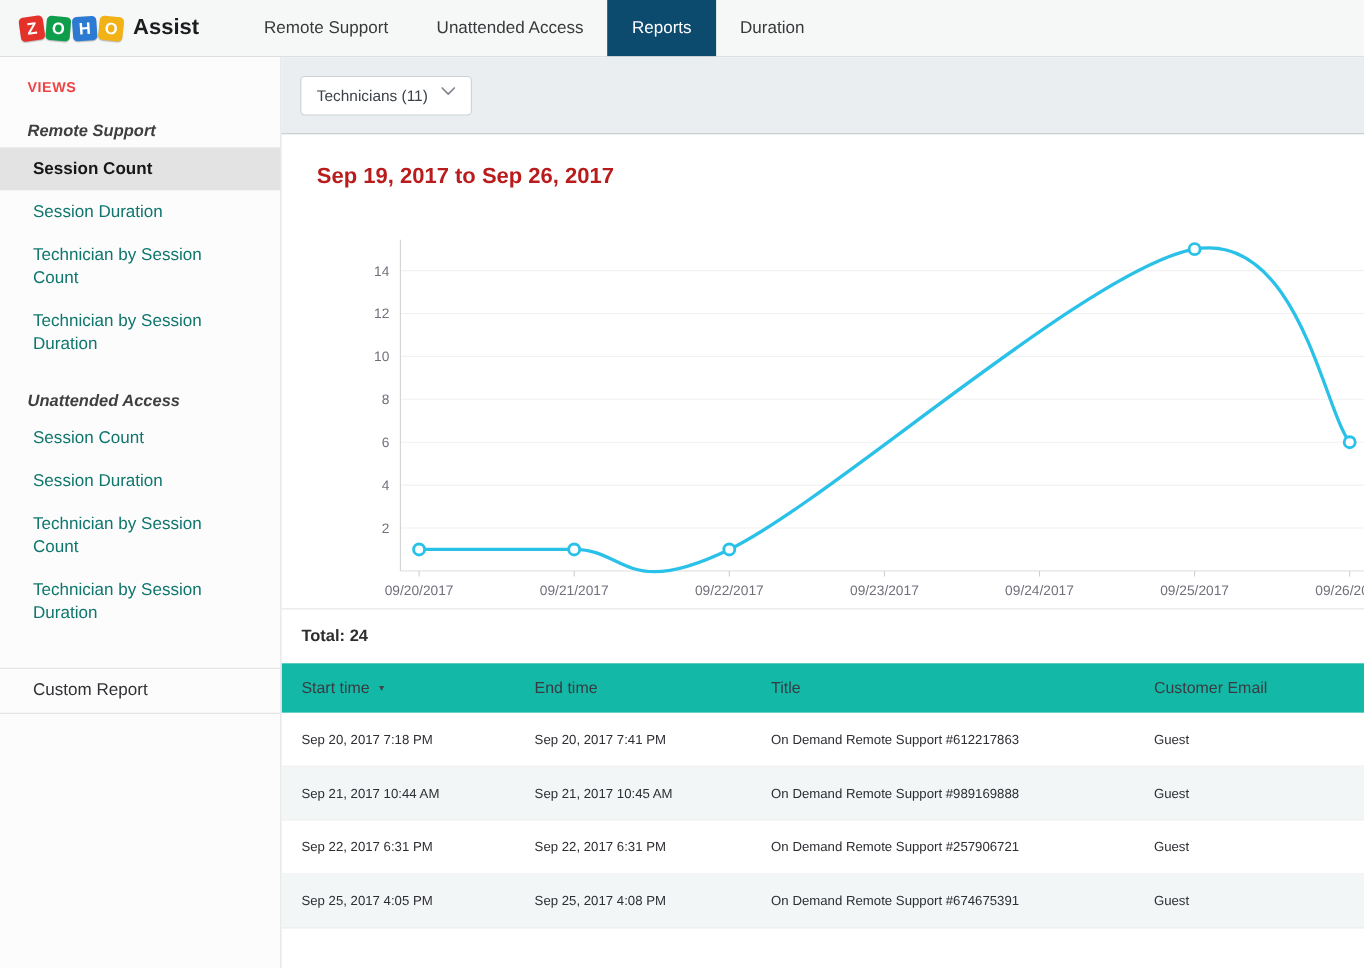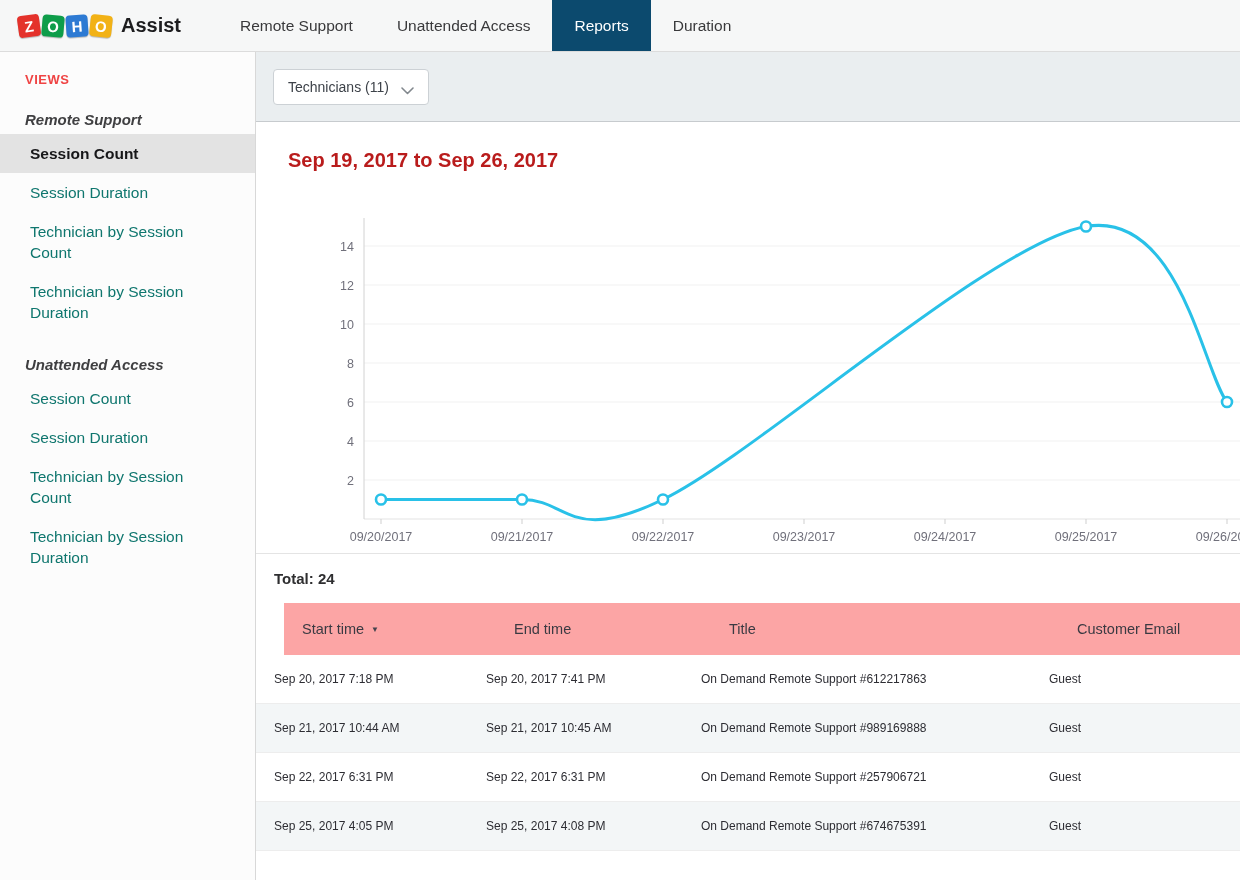--- a/index.html
+++ b/index.html
@@ -37,38 +37,38 @@
   .side-item { padding:9px 68px 9px 30px; font-size:15.5px; line-height:21px; color:#0f766e;
                cursor:pointer; }
   .side-item.selected { background:#e3e3e3; font-weight:bold; color:#171719; }
   .custom-report { margin-top:30px; border-top:1px solid #e1e1e1; border-bottom:1px solid #e1e1e1;
                    padding:11px 0 11px 30px; font-size:15.5px; color:#323236; cursor:pointer; }
 
   
   .main { flex:1; display:flex; flex-direction:column; min-width:0; background:#fff; }
   .toolbar { height:70px; flex:0 0 70px; background:#eaeef0; border-bottom:1px solid #c7cbce;
              display:flex; align-items:center; padding-left:17px; }
-  .tech-btn { display:flex; align-items:flex-end; gap:12px; background:#fff;
+  .tech-btn { display:flex; align-items:flex-start; gap:12px; background:#fff;
               border:1px solid #ccd1d5; border-radius:4px; padding:9px 14px;
               font-size:14px; color:#3d4249; font-family:inherit; cursor:pointer; }
   .chev { width:13px; height:8px; }
 
   .content { flex:1; overflow:hidden; }
   .date-title { margin:27px 0 0 32px; font-size:20px; font-weight:bold; color:#b91c1c; }
 
   .chart-wrap { position:relative; margin-top:31px; height:350px; overflow:hidden; }
   .chart-wrap svg { display:block; }
   .axis-text { font-family:"Liberation Sans", sans-serif; font-size:12.5px; fill:#70707b; }
 
   .total-bar { border-top:1px solid #e4e4e4; padding:16px 0 15px 18px; }
   .total-text { font-size:15px; font-weight:bold; color:#2e2e30;text-align:center; }
 
   .tbl-header, .tbl-row { display:grid; grid-template-columns:212px 215px 348px 1fr;
                           align-items:center; padding-left:18px; }
-  .tbl-header { background:#fca5a5; height:52px; font-size:14.5px; color:#3a3a42; cursor:default;margin-left:28px; }
+  .tbl-header { background:#14b8a6; height:45px; font-size:14.5px; color:#3a3a42; cursor:default; }
   .tbl-header .hcell { display:flex; align-items:center; gap:7px; cursor:pointer; }
   .sort-arrow { font-size:8px; color:#44444e; }
   .tbl-row { height:49px; font-size:12px; color:#2d2d33; border-bottom:1px solid #ededed;
              background:#fff; }
   .tbl-row.alt { background:#f3f6f7; }
 </style>
 </head>
 <body>
 
 <div class="app">
@@ -100,20 +100,23 @@
           <div class="side-item selected">Session Count</div>
           <div class="side-item">Session Duration</div>
           <div class="side-item">Technician by Session Count</div>
           <div class="side-item">Technician by Session Duration</div>
           <div class="section-title">Unattended Access</div>
           <div class="side-item">Session Count</div>
           <div class="side-item">Session Duration</div>
           <div class="side-item">Technician by Session Count</div>
           <div class="side-item">Technician by Session Duration</div>
         </div>
+      <div class="custom-report">
+        <span>Custom Report</span>
+      </div>
     </div>
 
     <div class="main">
 
       <div class="toolbar">
         <button class="tech-btn">
           <span>Technicians (11)</span>
           <svg class="chev" viewBox="0 0 13 8">
             <polyline points="1,1 6.5,6.5 12,1" fill="none" stroke="#82888e" stroke-width="1.6" stroke-linecap="round" stroke-linejoin="round"></polyline>
           </svg>

